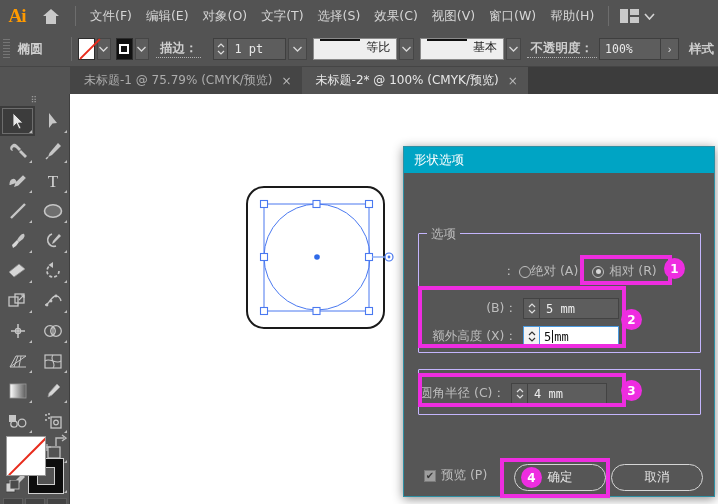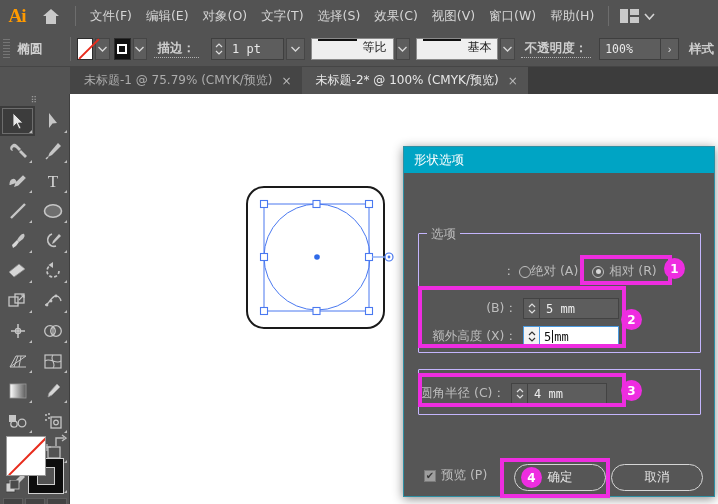--- a/index.html
+++ b/index.html
@@ -330,21 +330,21 @@
     <span>基本</span>
   </div>
   <div class="mini-drop">
     <svg width="9" height="6" viewBox="0 0 9 6">
         <path d="M0.5 1 L4.5 5 L8.5 1" stroke="#d8d8d8" stroke-width="1.3" fill="none"></path>
       </svg>
   </div>
 
   <div style="width:8px"></div>
   <div class="cb-label cb-label-dotted">不透明度：</div>
-  <div class="field-wrap" style="margin-left:8px">
+  <div class="field-wrap" style="margin-left:2px">
     <div class="opac-field">100%</div>
     <div class="opac-arrow">›</div>
   </div>
   <div style="width:8px"></div>
   <div class="cb-label">样式</div>
 </div>
 
 <div id="tabbar">
   <div class="tabspacer"></div>
   <div class="tab inactive">

